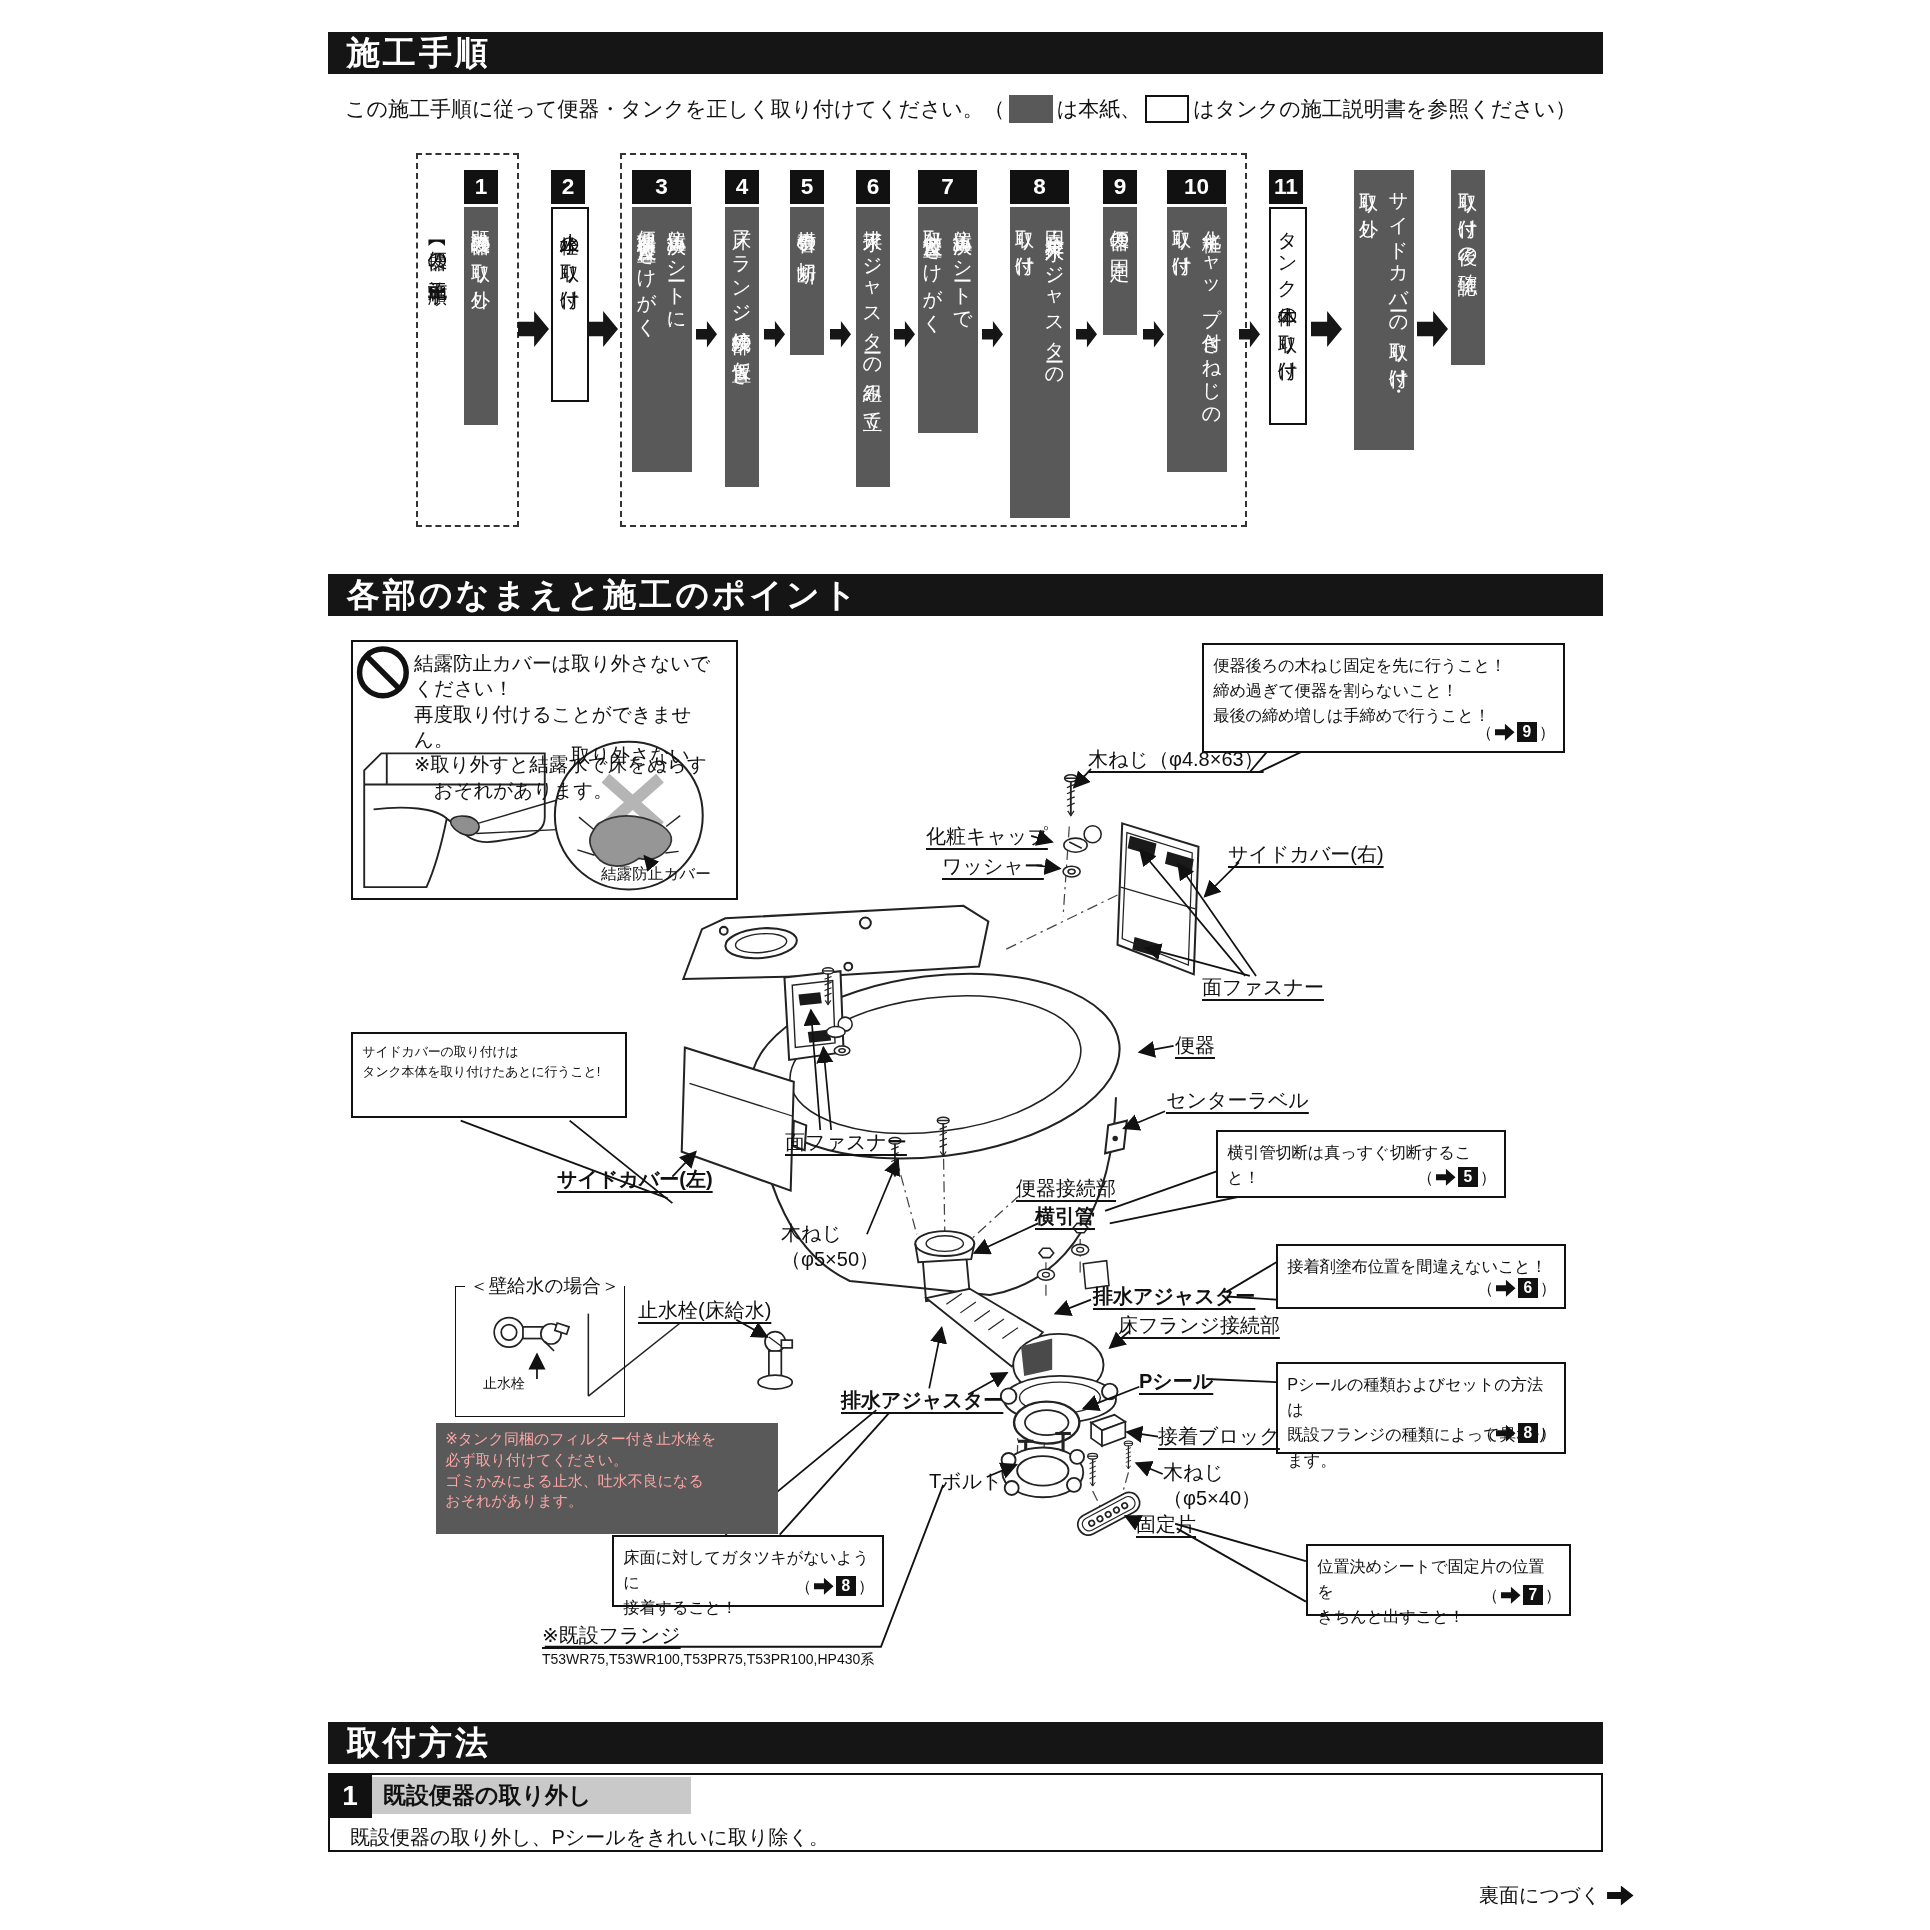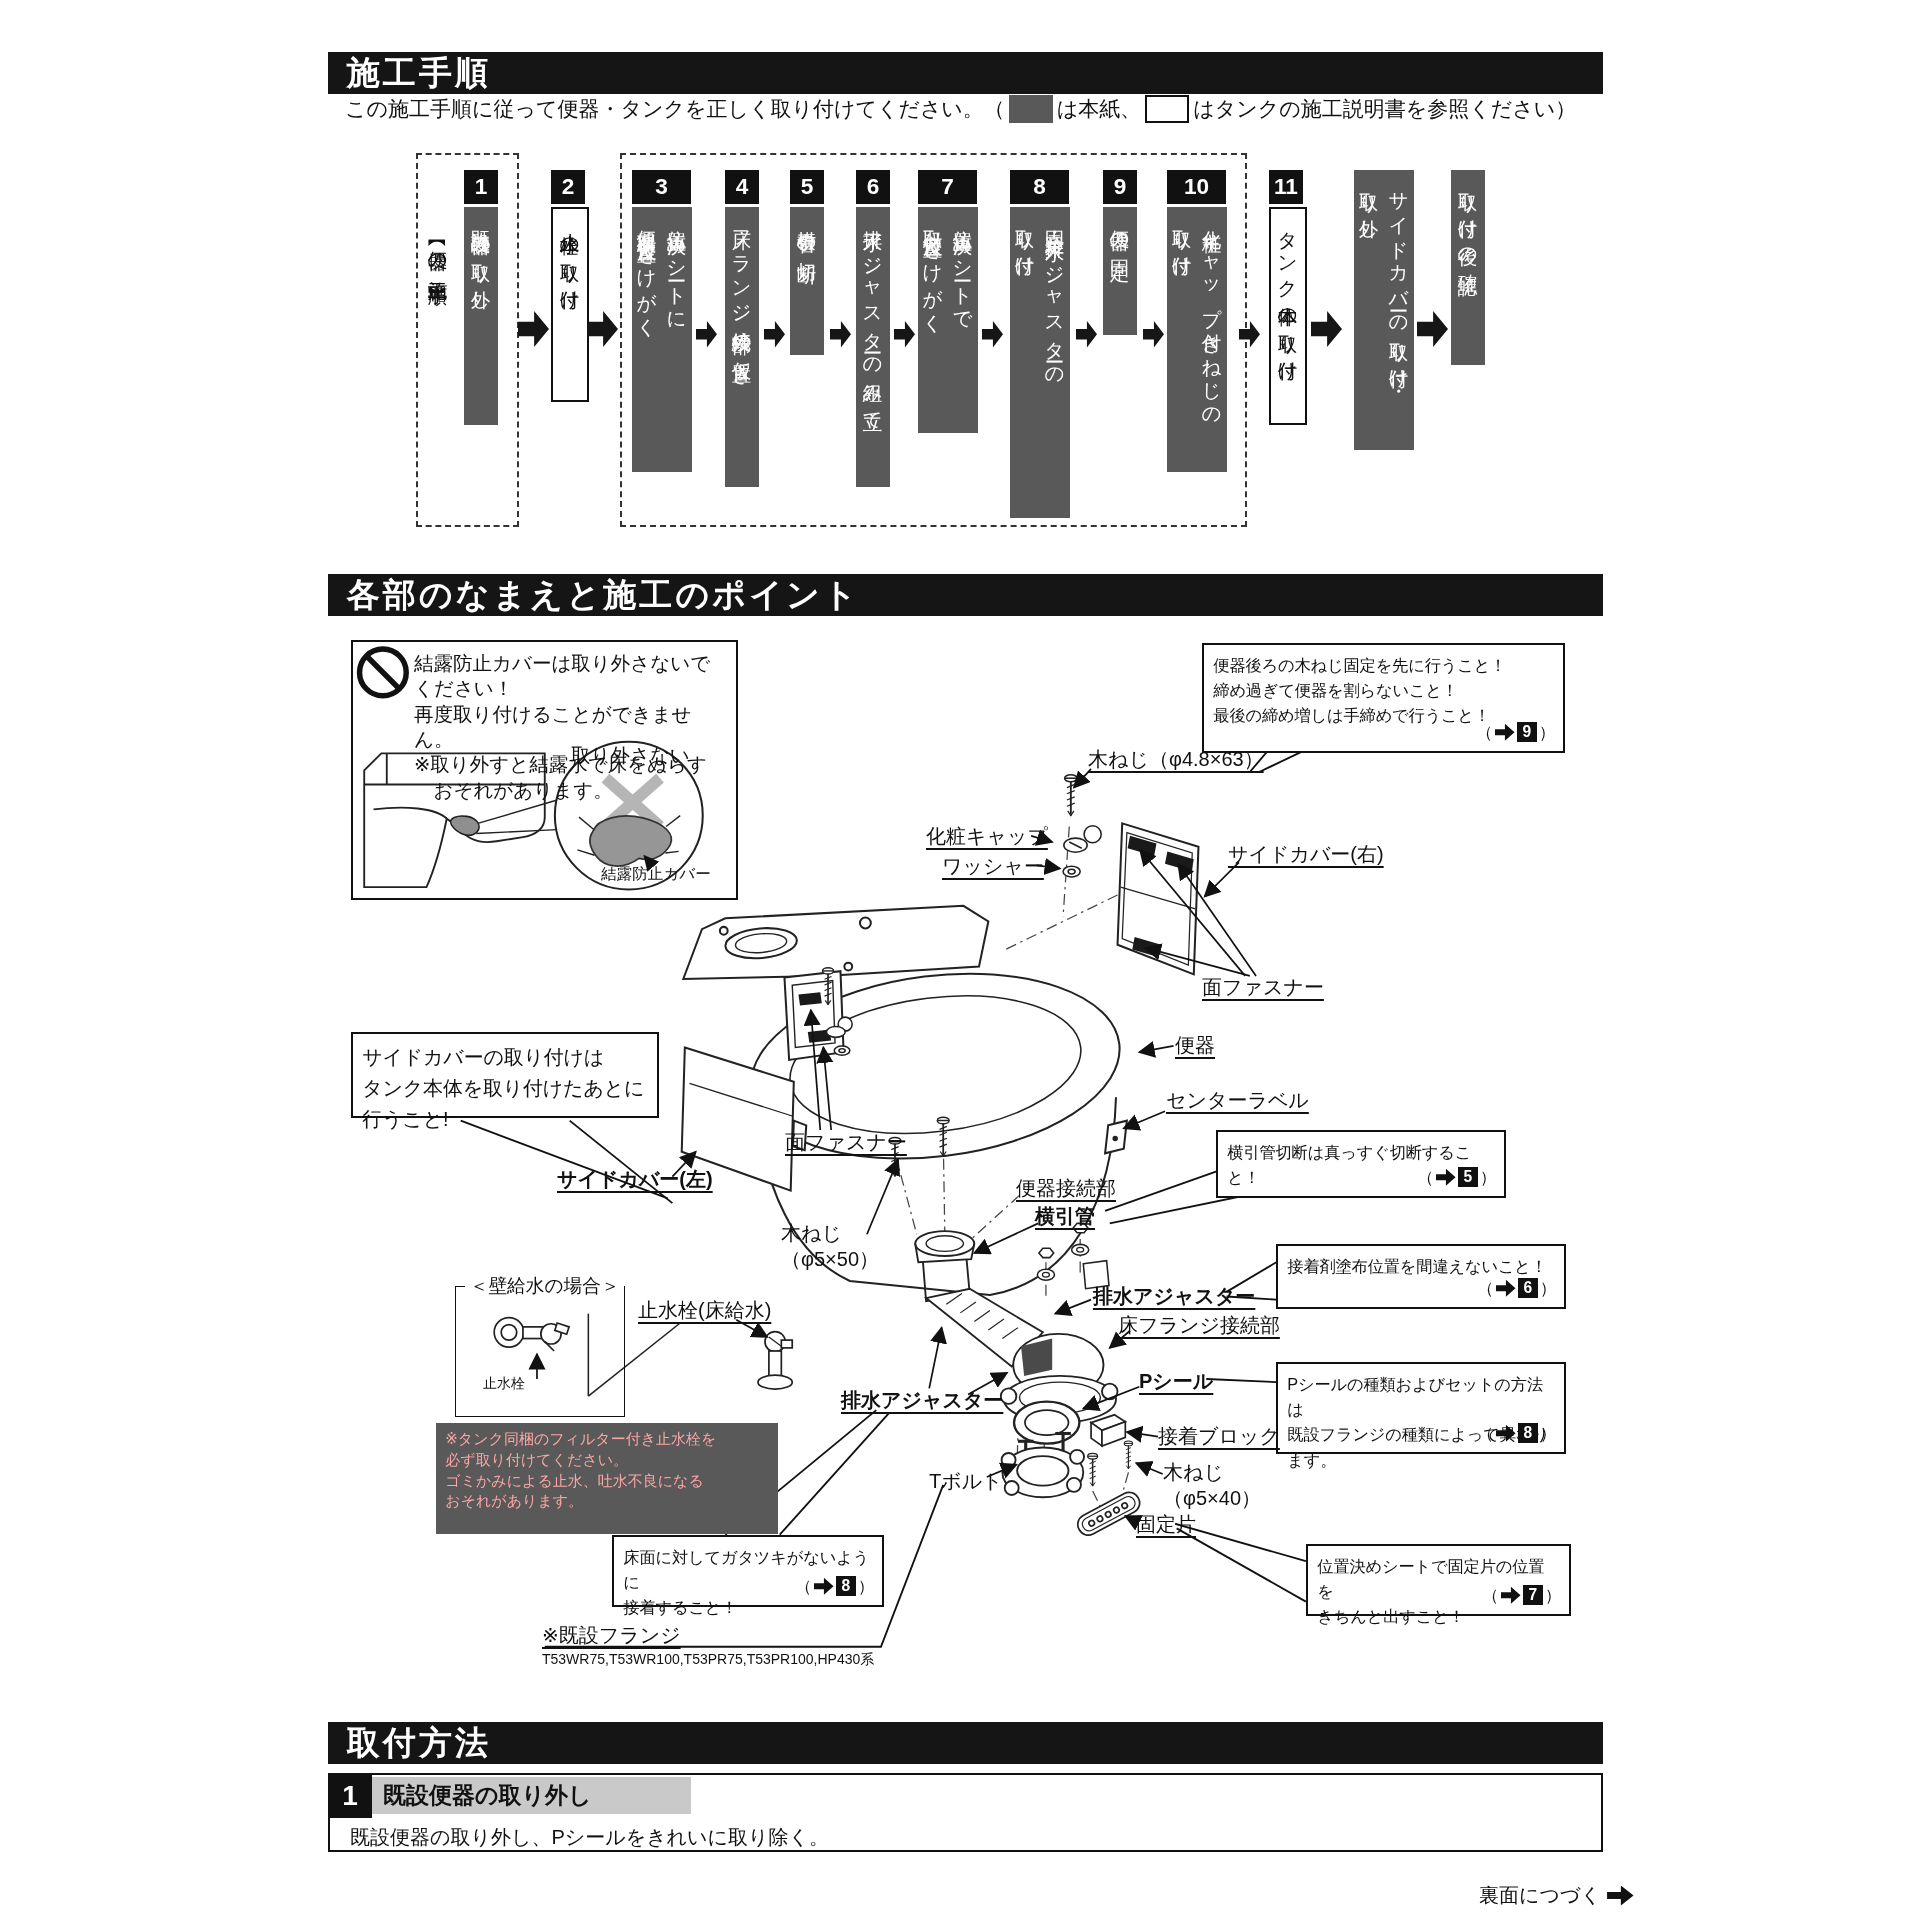--- a/index.html
+++ b/index.html
@@ -291,21 +291,21 @@
       <line x1="1678" y1="2006" x2="1510" y2="1958"></line>
       <line x1="1678" y1="2058" x2="1512" y2="1964"></line>
       <line x1="932" y1="1972" x2="1126" y2="1812"></line>
       <line x1="1002" y1="1972" x2="1142" y2="1816"></line>
       <line x1="592" y1="1440" x2="858" y2="1540"></line>
       <line x1="732" y1="1440" x2="864" y2="1546"></line>
       <polyline points="700,2116 1132,2116 1212,1908"></polyline>
     </g>
   </svg>
 
-  <div class="secbar" style="top:52px;">施工手順</div>
+  <div class="secbar" style="top:32px;">施工手順</div>
 
   <div class="intro">
     <span>この施工手順に従って便器・タンクを正しく取り付けてください。（</span>
     <span class="sq dark"></span>
     <span>は本紙、</span>
     <span class="sq light"></span>
     <span>はタンクの施工説明書を参照ください）</span>
   </div>
 
   <div class="dashbox" style="left:416px;top:153px;width:103px;height:374px;"></div>
@@ -404,21 +404,21 @@
 締め過ぎて便器を割らないこと！
 最後の締め増しは手締めで行うこと！</span>
     <span class="refwrap">
       <span>（</span>
       <span class="arr"></span>
       <span class="refnum">9</span>
       <span>）</span>
     </span>
   </div>
 
-  <div class="co" style="left:351px;top:1032px;width:308px;height:86px;font-size:20px;">
+  <div class="co" style="left:351px;top:1032px;width:276px;height:86px;font-size:13px;">
     <span class="pre">サイドカバーの取り付けは
 タンク本体を取り付けたあとに行うこと!</span>
   </div>
 
   <div class="co" style="left:1216px;top:1130px;width:290px;height:68px;">
     <span class="pre">横引管切断は真っすぐ切断すること！</span>
     <span class="refwrap">
       <span>（</span>
       <span class="arr"></span>
       <span class="refnum">5</span>

